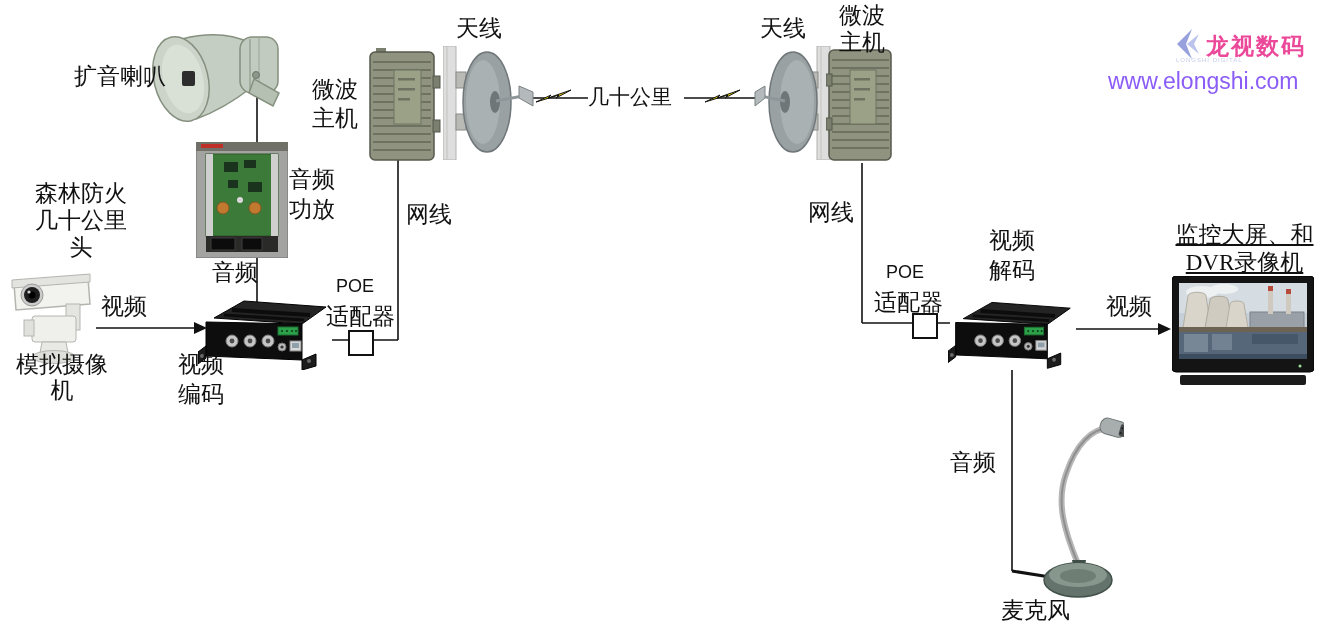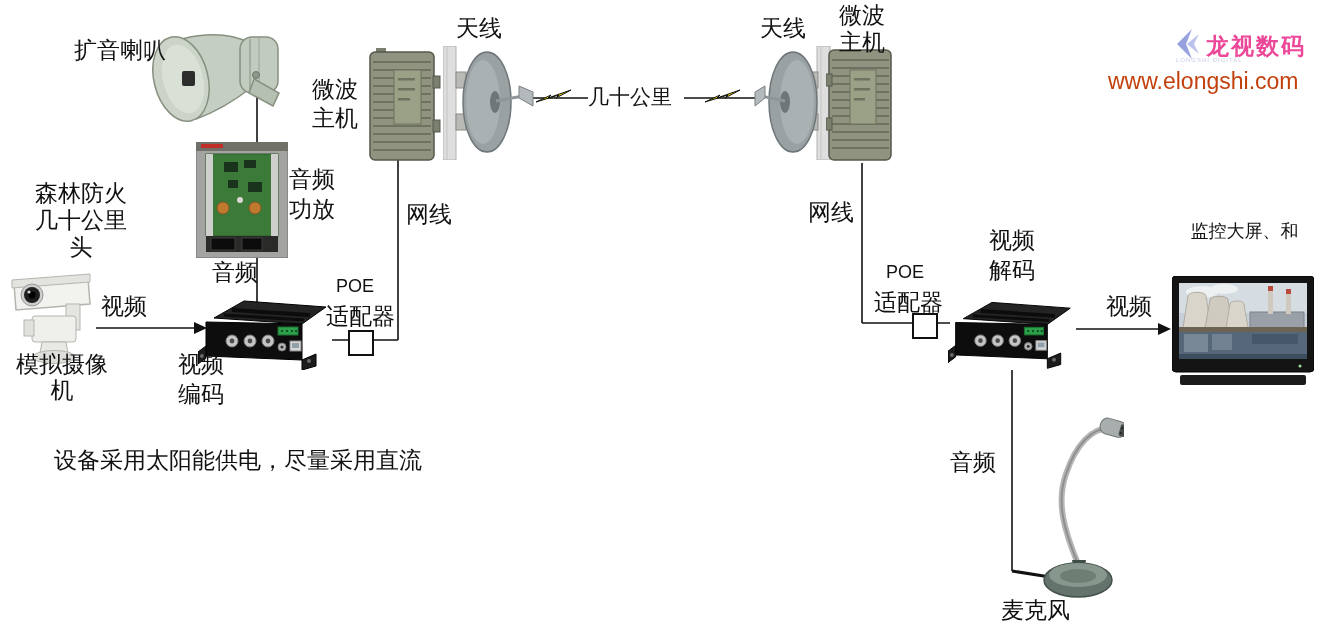--- a/index.html
+++ b/index.html
@@ -11,21 +11,21 @@
   .lbl.center { text-align:center; }
   .poe-word { font-family:"Liberation Sans", sans-serif; font-size:18px; }
   .sq   { position:absolute; z-index:3; width:26px; height:26px; background:#fff; border:2px solid #111; }
   #wires { position:absolute; left:0; top:0; z-index:1; }
   .bolt { position:absolute; z-index:3; }
   .logo-cn { position:absolute; z-index:4; font-family:"Liberation Sans", sans-serif;
              font-weight:bold; font-size:23px; letter-spacing:2px; color:#ec4899; }
   .logo-sub { position:absolute; z-index:4; font-family:"Liberation Sans", sans-serif;
               font-size:6px; letter-spacing:1px; color:#c6cbe8; }
   .logo-www { position:absolute; z-index:4; font-family:"Liberation Sans", sans-serif;
-              font-size:23px; color:#c2410c; }
+              font-size:23px; color:#8b5cf6; }
   .note { position:absolute; z-index:4; width:404px; text-align:center; font-size:23px; line-height:1.22; }
 </style>
 </head>
 <body>
 
 <svg id="wires" width="1321" height="630">
   <g stroke="#111" stroke-width="1.6" fill="none">
     <path d="M257 90 V144"></path>
     <path d="M257 258 V312"></path>
     <path d="M96 328 H194"></path>
@@ -255,21 +255,21 @@
 <div class="sq" style="left:348px; top:330px;"></div>
 <div class="sq" style="left:912px; top:313px;"></div>
 
 <svg class="bolt" style="left:536px; top:89px;" width="36" height="17" viewBox="0 0 36 17">
   <polygon points="0,13 15,6 12,9 35,1 20,9 23,6" fill="#ffe600" stroke="#111" stroke-width="1" stroke-linejoin="round"></polygon>
 </svg>
 <svg class="bolt" style="left:705px; top:89px;" width="36" height="17" viewBox="0 0 36 17">
   <polygon points="0,13 15,6 12,9 35,1 20,9 23,6" fill="#ffe600" stroke="#111" stroke-width="1" stroke-linejoin="round"></polygon>
 </svg>
 
-<div class="lbl" style="left:74px; top:38px;">扩音喇叭</div>
+<div class="lbl" style="left:74px; top:64px;">扩音喇叭</div>
 
 <div class="lbl" style="left:289px; top:165px; line-height:1.3;">
   <div>音频</div>
   <div>功放</div>
 </div>
 
 <div class="lbl" style="left:212px; top:260px;">音频</div>
 
 <div class="lbl center" style="left:2px; top:180px; width:102px; line-height:1.18;margin-left:28px;">
   <div>森林防火</div>
@@ -314,29 +314,29 @@
 <div class="lbl poe-word" style="left:886px; top:262px;">POE</div>
 <div class="lbl" style="left:874px; top:290px;">适配器</div>
 
 <div class="lbl center" style="left:981px; top:226px; width:62px; line-height:1.3;">
   <div>视频</div>
   <div>解码</div>
 </div>
 
 <div class="lbl" style="left:1106px; top:294px;">视频</div>
 
-<div class="lbl center" style="left:1168px; top:221px; width:153px; font-size:18px; line-height:1.2;">
+<div class="lbl center" style="left:1168px; top:221px; width:153px; font-size:23px; line-height:1.2;text-decoration:underline;">
   <div>监控大屏、和</div>
+  <div>DVR录像机</div>
 </div>
 
 <div class="lbl" style="left:950px; top:450px;">音频</div>
 <div class="lbl" style="left:1001px; top:598px;">麦克风</div>
 
 <div class="note" style="left:36px; top:447px;">
-  <div>设备采用太阳能供电，尽量采用直流</div>
 </div>
 
 <svg class="dev" style="left:1174px; top:29px; z-index:4;" width="26" height="30" viewBox="0 0 26 30">
   <polygon points="18,0 3,15 18,30 12,15" fill="#97a1dd"></polygon>
   <polygon points="25,5 13,15 25,25 20,15" fill="#bcc3ec"></polygon>
 </svg>
 <div class="logo-cn" style="left:1206px; top:31px;">龙视数码</div>
 <div class="logo-sub" style="left:1176px; top:57px;">LONGSHI DIGITAL</div>
 <div class="logo-www" style="left:1108px; top:68px;">www.elongshi.com</div>
 

